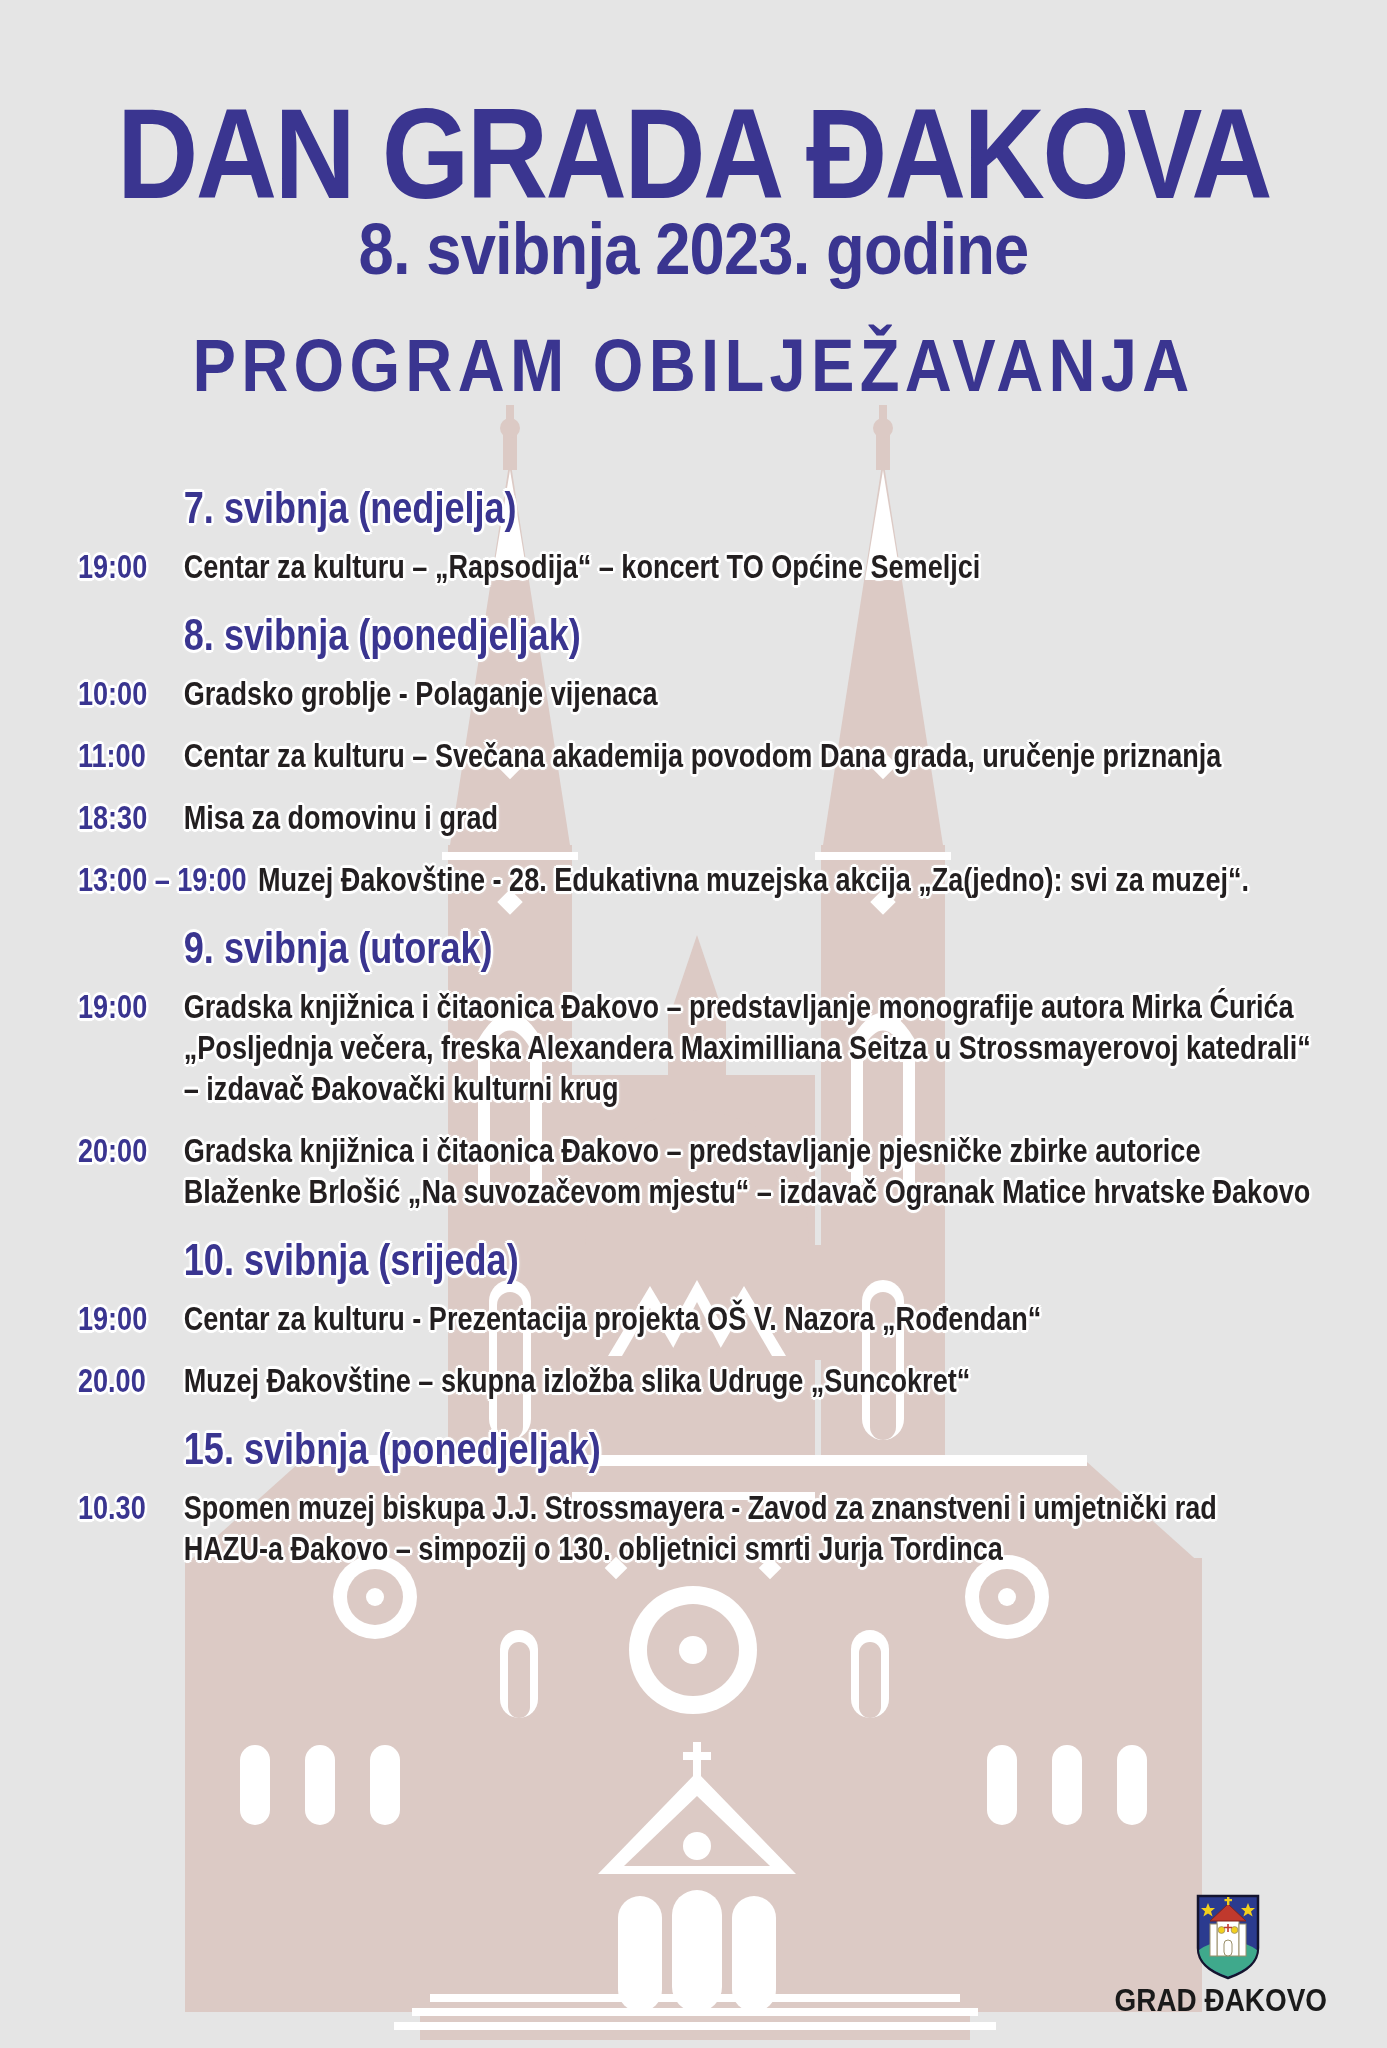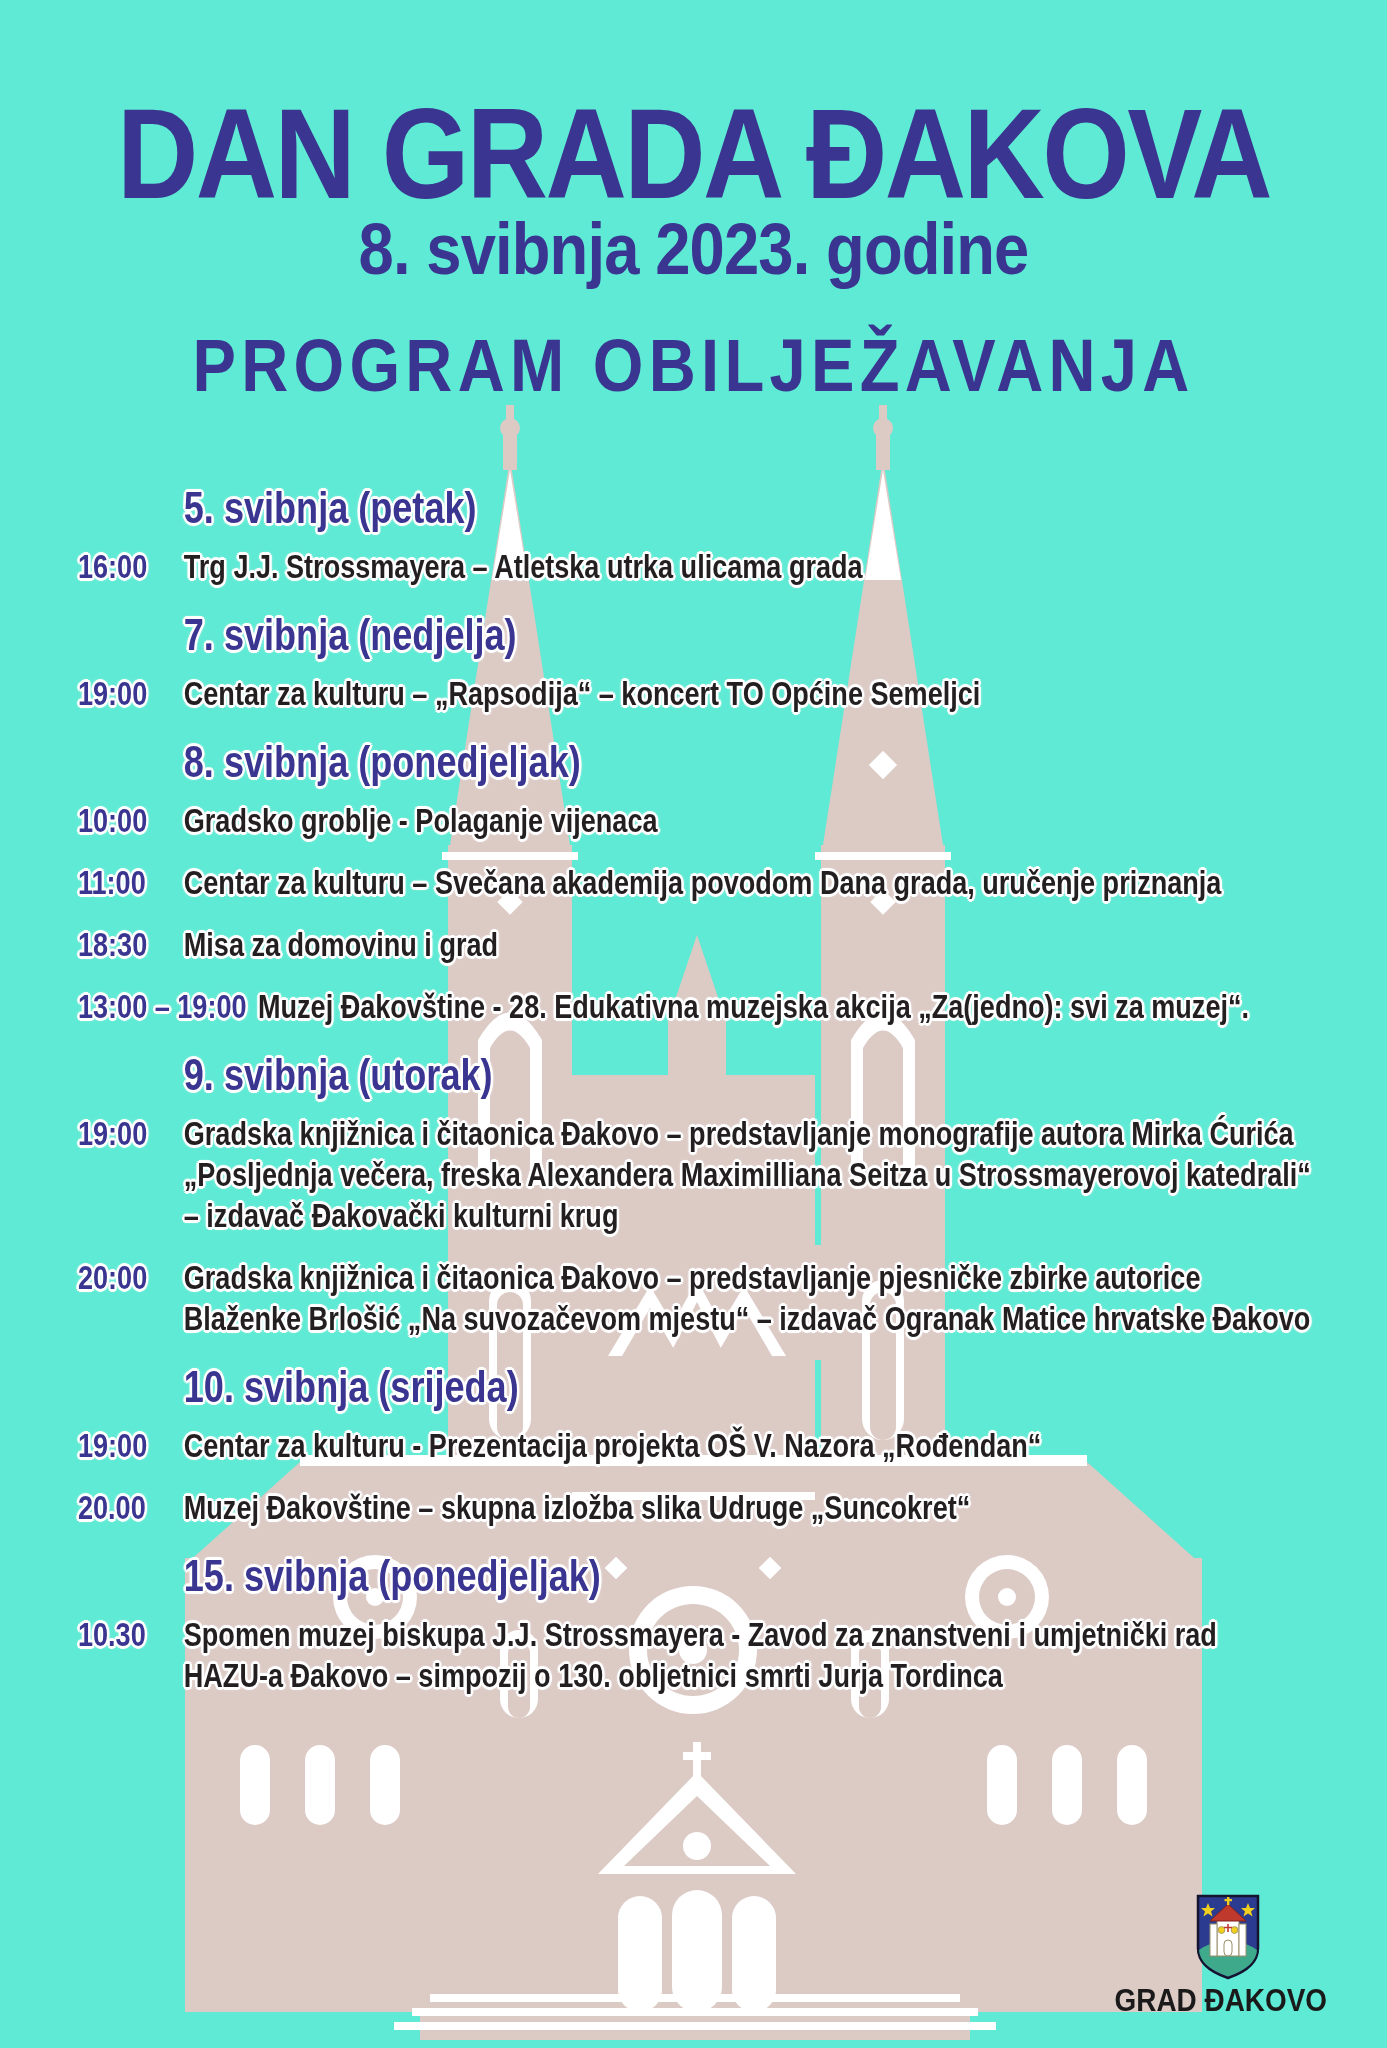--- a/index.html
+++ b/index.html
@@ -1,18 +1,18 @@
 <!DOCTYPE html>
 <html><head>
 <meta charset="utf-8">
 <style>
   html,body { margin:0; padding:0; background:#888; }
   .poster {
     position:relative; width:1387px; height:2048px;
-    background:#5eead4; overflow:hidden; margin:0 auto;
+    background:#e5e5e5; overflow:hidden; margin:0 auto;
     font-family:"Liberation Sans", sans-serif;
   }
   .watermark { position:absolute; left:0; top:0; }
 
   
   .page-title {
     position:absolute; top:90px; left:0; width:100%;
     text-align:center; font-size:128px; line-height:128px; font-weight:bold;
     color:#3a3590; letter-spacing:-3px; white-space:nowrap;
     transform:scaleX(0.88);
@@ -179,29 +179,20 @@
       <rect x="394" y="2022" width="602" height="8"></rect>
     </g>
   </svg>
 
   <div class="page-title">DAN GRADA ĐAKOVA</div>
   <div class="event-date">8. svibnja 2023. godine</div>
   <div class="program-title">PROGRAM OBILJEŽAVANJA</div>
 
   <div class="schedule">
 
-    <div class="section">
-      <h4 class="sec-title halo">5. svibnja (petak)</h4>
-      <div class="event halo">
-        <span class="time">16:00</span>
-        <span class="etext">
-          <span class="eline">Trg J.J. Strossmayera – Atletska utrka ulicama grada</span>
-        </span>
-      </div>
-    </div>
 
     <div class="section">
       <h4 class="sec-title halo">7. svibnja (nedjelja)</h4>
       <div class="event halo">
         <span class="time">19:00</span>
         <span class="etext">
           <span class="eline">Centar za kulturu – „Rapsodija“ – koncert TO Općine Semeljci</span>
         </span>
       </div>
     </div>

